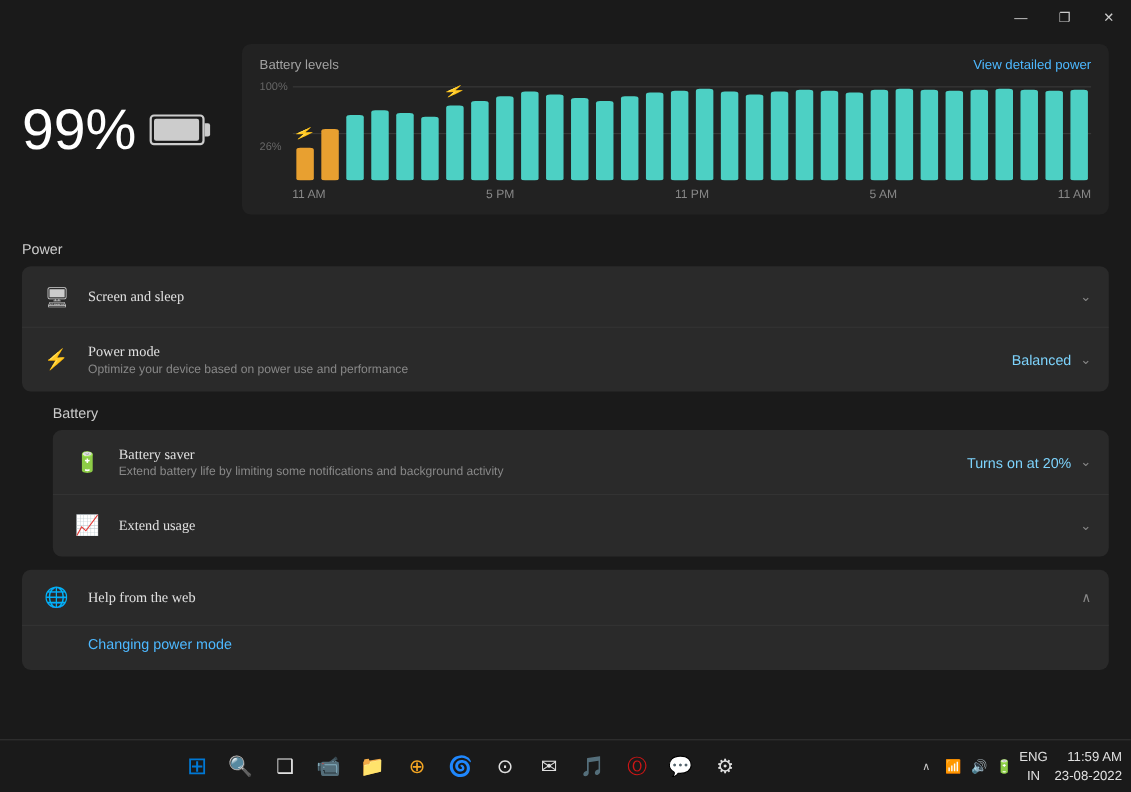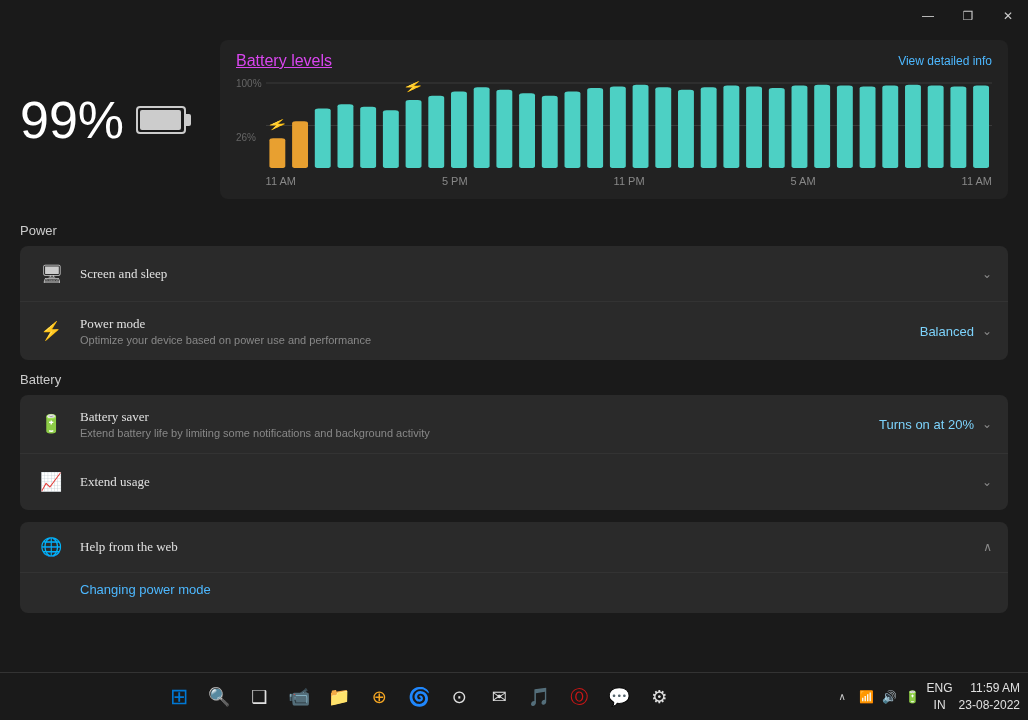--- a/index.html
+++ b/index.html
@@ -119,24 +119,23 @@
       padding: 12px 16px;
       min-height: 140px;
     }
     .chart-header {
       display: flex;
       justify-content: space-between;
       align-items: center;
       margin-bottom: 8px;
     }
     .chart-title {
-      color: #d946ef;
-      font-size: 16px;
+      color: #a3a3a3;
+      font-size: 12px;
       font-weight: 500;
-      text-decoration: underline;
     }
     .chart-link {
       color: #4db8ff;
       font-size: 12px;
       cursor: pointer;
       text-decoration: none;
     }
     .chart-labels {
       display: flex;
       justify-content: space-between;
@@ -205,20 +204,21 @@
     }
     .dropdown-value {
       font-size: 13px;
       color: #7dd3fc;
     }
 
     
     .battery-section {
       margin-top: 12px;
       margin-bottom: 12px;
+      margin-left: 28px;
     }
 
     
     .help-section {
       background: #2a2a2a;
       border-radius: 8px;
       margin-bottom: 8px;
     }
     .help-row {
       display: flex;
@@ -355,21 +355,21 @@
         <span>99%</span>
         <span class="battery-icon">
           <span class="battery-fill"></span>
         </span>
       </div>
     </div>
 
     <div class="chart-area">
       <div class="chart-header">
         <span class="chart-title">Battery levels</span>
-        <span class="chart-link">View detailed info</span>
+        <span class="chart-link">View detailed power</span>
       </div>
       <div class="chart-wrapper">
         <div class="y-axis">
           <span class="y-axis-label">100%</span>
           <span class="y-axis-label">26%</span>
           <span class="y-axis-label"></span>
         </div>
         <div class="bars-area">
           <svg id="battery-chart-svg" width="100%" height="90" viewBox="0 0 400 90" preserveAspectRatio="none">
 

